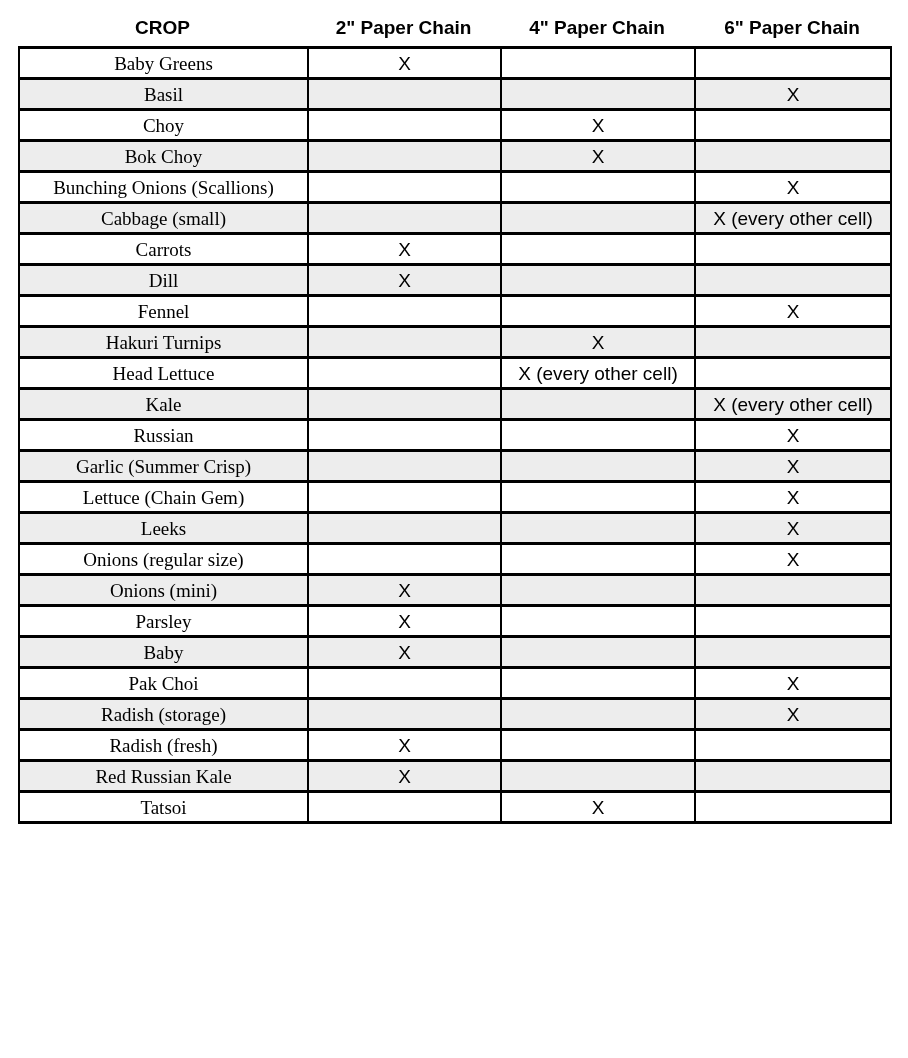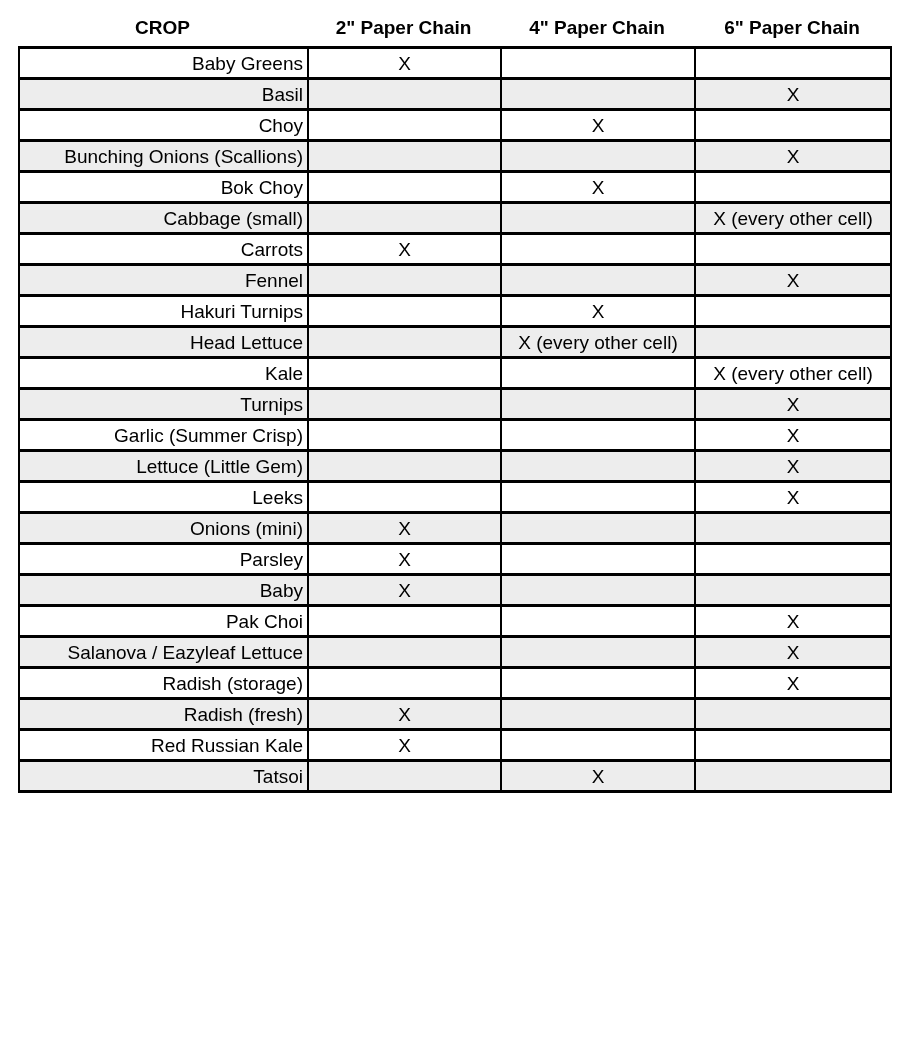--- a/index.html
+++ b/index.html
@@ -39,21 +39,22 @@
     border-bottom: 3px solid #000000;
     height: 31px;
     font-size: 19px;
     line-height: 1;
     padding: 0 4px;
     overflow: hidden;
     white-space: nowrap;
     background: #ffffff;
   }
   table.crop-table td.crop-col {
-    text-align: right;
+    text-align: center;
+    font-family: Liberation Serif, serif;
   }
   table.crop-table td.mark-col {
     text-align: center;
     padding: 0 1px;
   }
   table.crop-table tbody tr:nth-child(even) td {
     background: #ededed;
   }
 </style>
 </head>
@@ -88,44 +89,50 @@
           <td class="mark-col"></td>
           <td class="mark-col">X</td>
         </tr>
         <tr>
           <td class="crop-col">Choy</td>
           <td class="mark-col"></td>
           <td class="mark-col">X</td>
           <td class="mark-col"></td>
         </tr>
         <tr>
+          <td class="crop-col">Bok Choy</td>
+          <td class="mark-col"></td>
+          <td class="mark-col">X</td>
+          <td class="mark-col"></td>
+        </tr>
+        <tr>
           <td class="crop-col">Bunching Onions (Scallions)</td>
           <td class="mark-col"></td>
           <td class="mark-col"></td>
           <td class="mark-col">X</td>
         </tr>
         <tr>
-          <td class="crop-col">Bok Choy</td>
-          <td class="mark-col"></td>
-          <td class="mark-col">X</td>
-          <td class="mark-col"></td>
-        </tr>
-        <tr>
           <td class="crop-col">Cabbage (small)</td>
           <td class="mark-col"></td>
           <td class="mark-col"></td>
           <td class="mark-col">X (every other cell)</td>
         </tr>
         <tr>
           <td class="crop-col">Carrots</td>
           <td class="mark-col">X</td>
           <td class="mark-col"></td>
           <td class="mark-col"></td>
         </tr>
         <tr>
+          <td class="crop-col">Dill</td>
+          <td class="mark-col">X</td>
+          <td class="mark-col"></td>
+          <td class="mark-col"></td>
+        </tr>
+        <tr>
           <td class="crop-col">Fennel</td>
           <td class="mark-col"></td>
           <td class="mark-col"></td>
           <td class="mark-col">X</td>
         </tr>
         <tr>
           <td class="crop-col">Hakuri Turnips</td>
           <td class="mark-col"></td>
           <td class="mark-col">X</td>
           <td class="mark-col"></td>
@@ -136,69 +143,69 @@
           <td class="mark-col">X (every other cell)</td>
           <td class="mark-col"></td>
         </tr>
         <tr>
           <td class="crop-col">Kale</td>
           <td class="mark-col"></td>
           <td class="mark-col"></td>
           <td class="mark-col">X (every other cell)</td>
         </tr>
         <tr>
-          <td class="crop-col">Turnips</td>
+          <td class="crop-col">Russian</td>
           <td class="mark-col"></td>
           <td class="mark-col"></td>
           <td class="mark-col">X</td>
         </tr>
         <tr>
           <td class="crop-col">Garlic (Summer Crisp)</td>
           <td class="mark-col"></td>
           <td class="mark-col"></td>
           <td class="mark-col">X</td>
         </tr>
         <tr>
-          <td class="crop-col">Lettuce (Little Gem)</td>
+          <td class="crop-col">Lettuce (Chain Gem)</td>
           <td class="mark-col"></td>
           <td class="mark-col"></td>
           <td class="mark-col">X</td>
         </tr>
         <tr>
           <td class="crop-col">Leeks</td>
           <td class="mark-col"></td>
           <td class="mark-col"></td>
           <td class="mark-col">X</td>
         </tr>
         <tr>
+          <td class="crop-col">Onions (regular size)</td>
+          <td class="mark-col"></td>
+          <td class="mark-col"></td>
+          <td class="mark-col">X</td>
+        </tr>
+        <tr>
           <td class="crop-col">Onions (mini)</td>
           <td class="mark-col">X</td>
           <td class="mark-col"></td>
           <td class="mark-col"></td>
         </tr>
         <tr>
           <td class="crop-col">Parsley</td>
           <td class="mark-col">X</td>
           <td class="mark-col"></td>
           <td class="mark-col"></td>
         </tr>
         <tr>
           <td class="crop-col">Baby</td>
           <td class="mark-col">X</td>
           <td class="mark-col"></td>
           <td class="mark-col"></td>
         </tr>
         <tr>
           <td class="crop-col">Pak Choi</td>
-          <td class="mark-col"></td>
-          <td class="mark-col"></td>
-          <td class="mark-col">X</td>
-        </tr>
-        <tr>
-          <td class="crop-col">Salanova / Eazyleaf Lettuce</td>
           <td class="mark-col"></td>
           <td class="mark-col"></td>
           <td class="mark-col">X</td>
         </tr>
         <tr>
           <td class="crop-col">Radish (storage)</td>
           <td class="mark-col"></td>
           <td class="mark-col"></td>
           <td class="mark-col">X</td>
         </tr>

